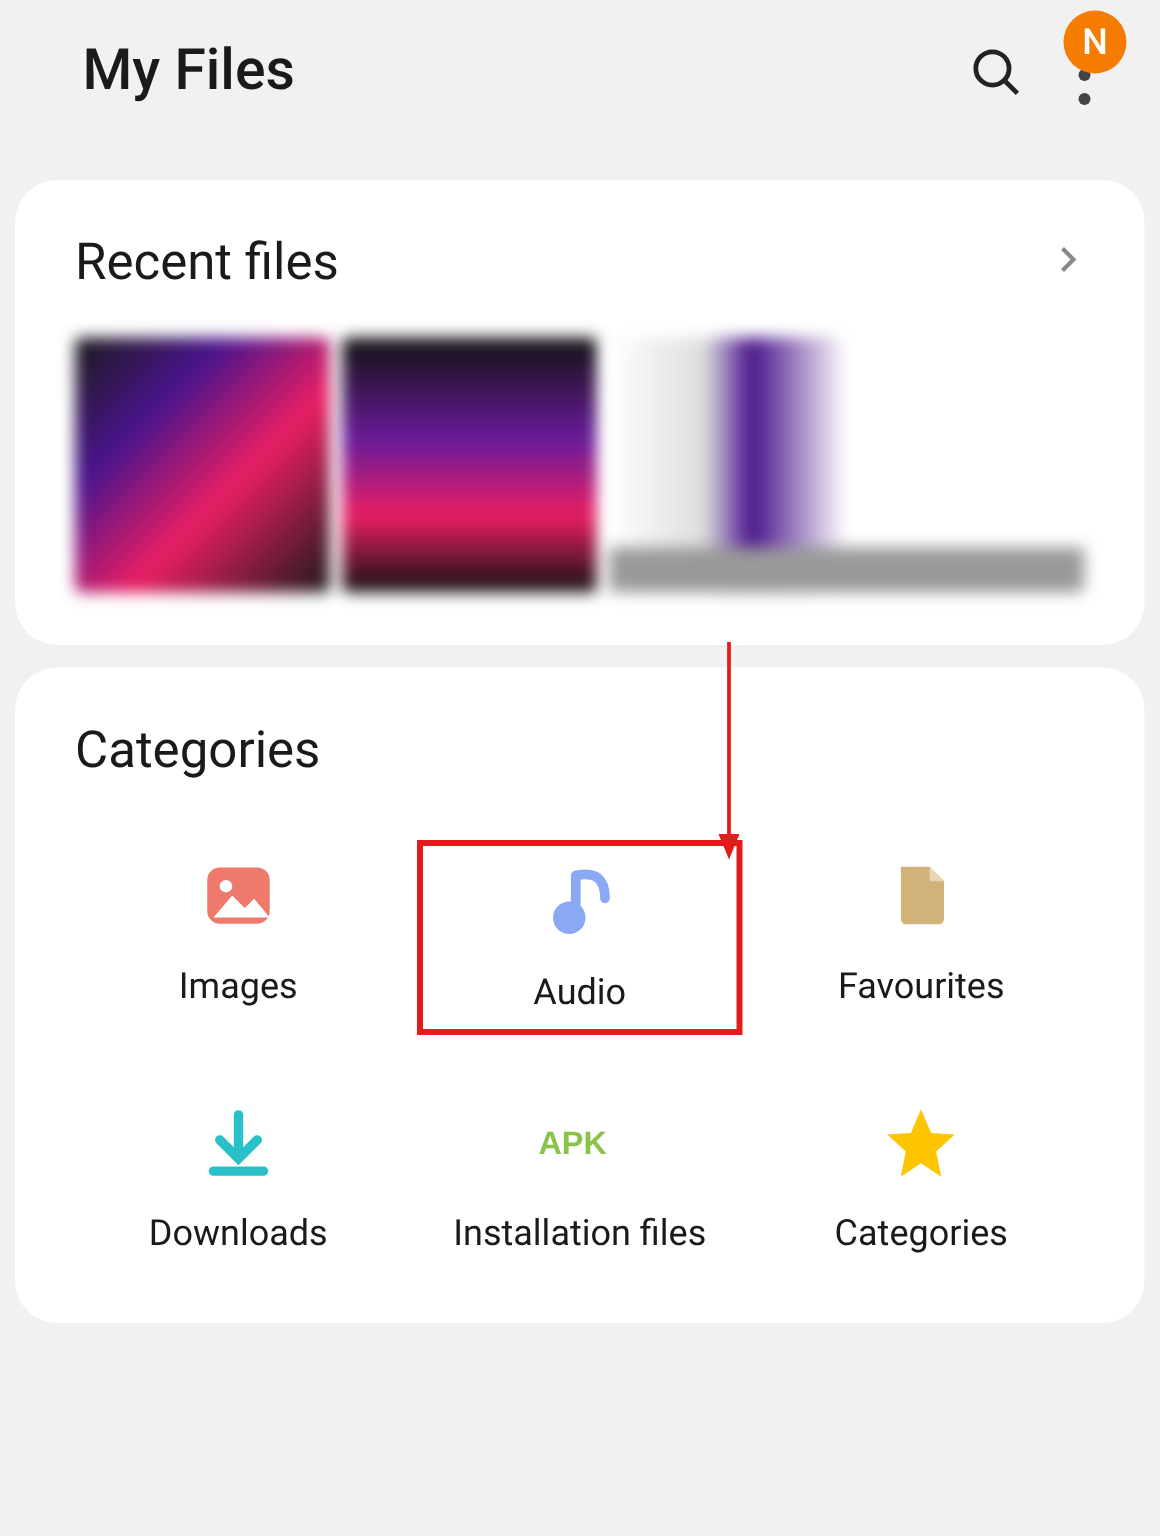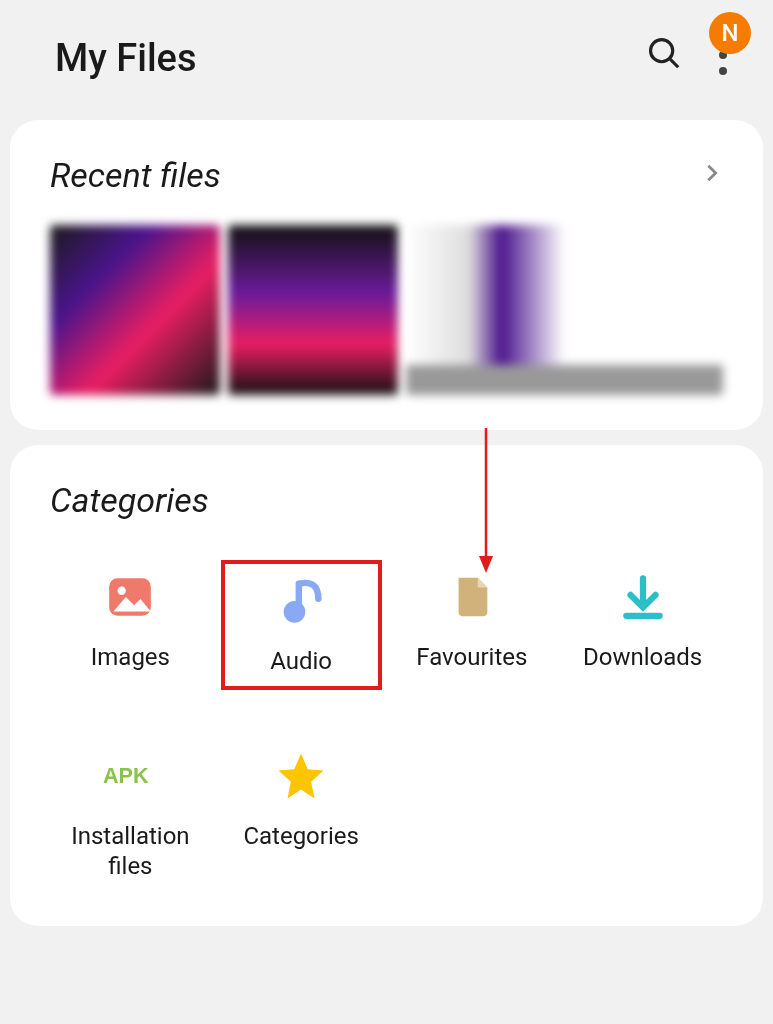--- a/index.html
+++ b/index.html
@@ -8,21 +8,21 @@
     height: 1024px;
     background: #f1f1f1;
     font-family: -apple-system, BlinkMacSystemFont, "Segoe UI", Roboto, sans-serif;
     overflow: hidden;
     position: relative;
   }
 
   
   .header {
     display: flex;
-    align-items: flex-end;
+    align-items: flex-start;
     padding: 25px 40px 25px 55px;
     height: 105px;
   }
   .header-title {
     font-size: 38px;
     font-weight: 500;
     color: #1a1a1a;
     flex: 1;
   }
   .header-actions {
@@ -55,21 +55,20 @@
 
   .section-row {
     display:flex;
     align-items:center;
     justify-content:space-between;
   }
   .section-title {
     font-size: 34px;
     font-weight: 400;
     color: #1a1a1a;
-    font-style: italic;
   }
   .chevron svg { width:22px; height:22px; }
 
   .recent-thumbs {
     display:flex;
     gap:8px;
     margin-top: 30px;
   }
   .thumb {
     height: 170px;
@@ -78,22 +77,22 @@
     overflow:hidden;
   }
   .thumb.t1 { flex:0 0 170px; background: linear-gradient(135deg,#1a1a1a 0%,#4a148c 30%,#e91e63 60%,#1a1a1a 100%);}
   .thumb.t2 { flex:0 0 170px; background: linear-gradient(180deg,#111 0%,#6a1b9a 40%,#e91e63 70%,#111 100%);}
   .thumb.t3 { flex:1; background: linear-gradient(90deg,#fff 0%,#ddd 20%,#4a148c 30%,#fff 50%,#fff 100%); position:relative;}
   .thumb.t3::after{content:"";position:absolute;bottom:0;left:0;right:0;height:30px;background:#999;}
 
   
   .cat-grid {
     display: grid;
-    grid-template-columns: repeat(4, 1fr);
-    gap: 49px 10px;
+    grid-template-columns: repeat(3, 1fr);
+    gap: 35px 10px;
     margin-top: 40px;
   }
   .cat {
     display:flex;
     flex-direction:column;
     align-items:center;
     gap: 18px;
     padding: 10px 0;
     position:relative;
   }

